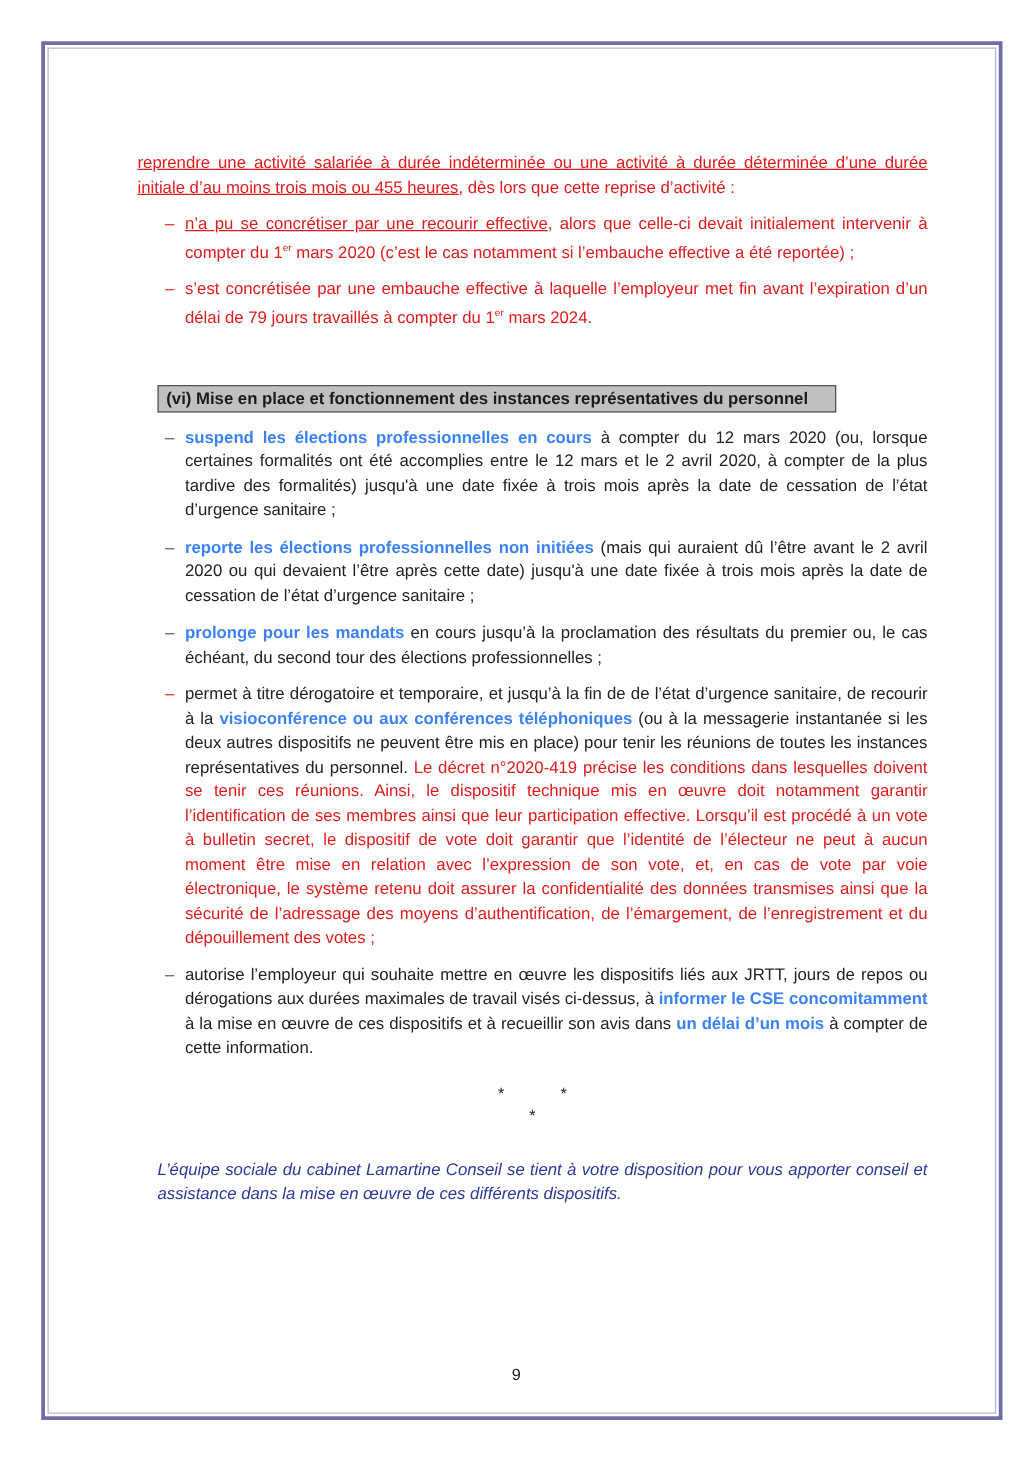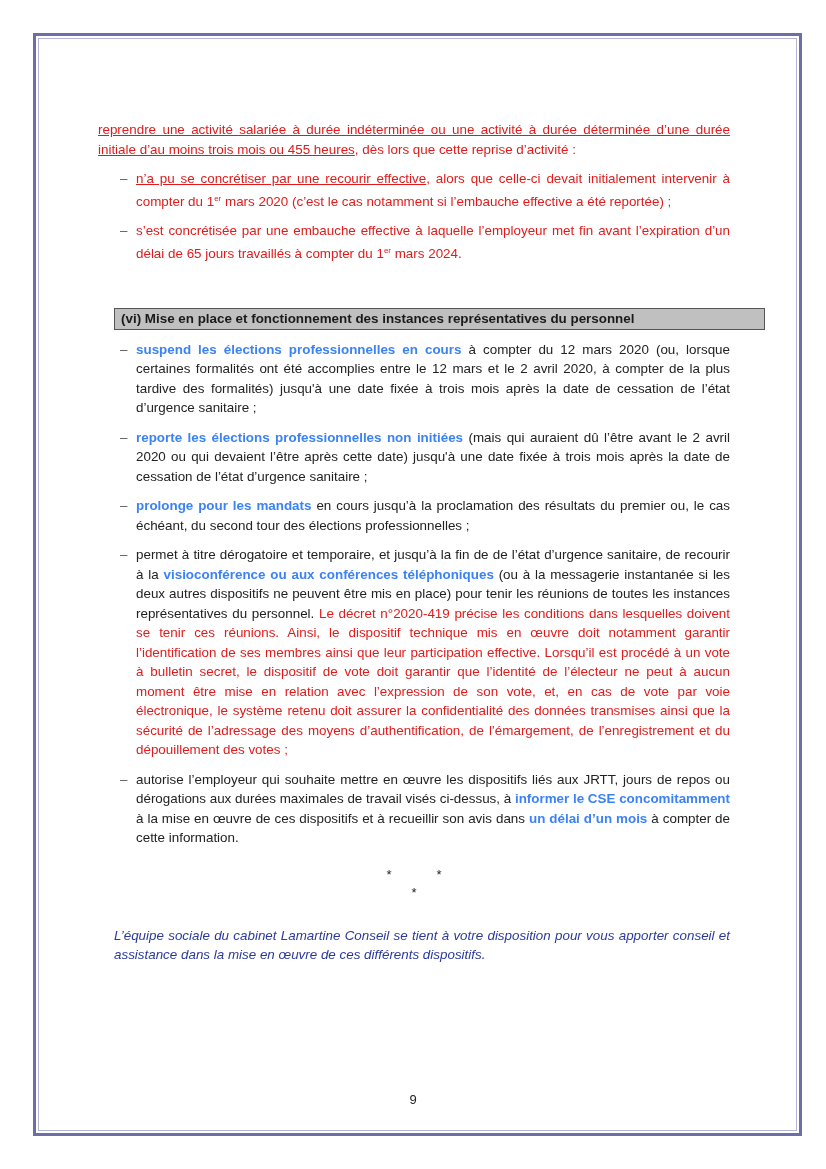--- a/index.html
+++ b/index.html
@@ -2,32 +2,32 @@
 <html><head>
 <meta charset="utf-8">
 <style>
   html, body { margin: 0; padding: 0; background: #ffffff; }
   body { width: 826px; height: 1169px; position: relative; overflow: hidden;
          font-family: "Liberation Sans", sans-serif; }
   .frame-outer { position: absolute; left: 33px; top: 33px; width: 769px; height: 1103px;
                  border: 3px solid #6e6ea6; box-sizing: border-box; }
   .frame-inner { position: absolute; left: 38px; top: 38px; width: 759px; height: 1093px;
                  border: 1px solid #b4b4d6; box-sizing: border-box; }
-  .content { position: absolute; left: 98px; top: 120px; width: 632px;
+  .content { position: absolute; left: 110px; top: 120px; width: 632px;
              font-size: 13.4px; line-height: 19.5px; color: #222; }
   .red { color: #e01b1b; }
   .u { text-decoration: underline; }
   .just { text-align: justify; }
   p { margin: 0; }
   .bullets { margin: 10px 0 0 0; padding: 0; list-style: none; }
   .bullets li { position: relative; padding-left: 38px; margin-bottom: 10px; text-align: justify; }
   .bullets li .dash { position: absolute; left: 22px; top: 0; }
   .dash.red { color: #e01b1b; }
   .dash.dark { color: #555; }
-  .section-head { margin: 44px 0 0 16px; width: 651px; height: 22px; box-sizing: border-box;
+  .section-head { margin: 44px 0 0 16px; width: 543px; height: 22px; box-sizing: border-box;
                   background: #c0c0c0; border: 1px solid #555; font-weight: bold;
                   font-size: 13.4px; line-height: 20px; padding-left: 6px; color: #1a1a1a; }
   .intro { margin-top: 20px; }
   b { color: #3b82f6; }
   .stars { text-align: center; margin-top: 18px; font-size: 13px; line-height: 18px; }
   .stars .row1 span { display: inline-block; width: 50px; }
   .closing { margin-top: 24px; color: #2b3a9a; font-style: italic; text-align: justify; margin-left: 16px; }
   .page-num { position: absolute; left: 0; width: 826px; top: 1092px; text-align: center;
               font-size: 13px; color: #222; }
 </style>
@@ -39,21 +39,21 @@
 
 <div class="content">
 
   <p class="red just"><span class="u">reprendre une activité salariée à durée indéterminée ou une activité à durée déterminée d’une durée initiale d’au moins trois mois ou 455 heures</span><span>, dès lors que cette reprise d’activité :</span></p>
 
   <ul class="bullets red">
     <li>
       <span class="dash red">–</span><span class="u">n’a pu se concrétiser par une recourir effective</span><span>, alors que celle-ci devait initialement intervenir à compter du 1</span><sup style="font-size:8px">er</sup><span> mars 2020 (c’est le cas notamment si l’embauche effective a été reportée) ;</span>
     </li>
     <li style="margin-bottom:0">
-      <span class="dash red">–</span><span>s’est concrétisée par une embauche effective à laquelle l’employeur met fin avant l’expiration d’un délai de 65 jours travaillés à compter du 1</span><sup style="font-size:8px">er</sup><span> mars 2024.</span>
+      <span class="dash red">–</span><span>s’est concrétisée par une embauche effective à laquelle l’employeur met fin avant l’expiration d’un délai de 79 jours travaillés à compter du 1</span><sup style="font-size:8px">er</sup><span> mars 2024.</span>
     </li>
   </ul>
 
 
   <div class="section-head">(vi)  Mise en place et fonctionnement des instances représentatives du personnel</div>
 
 
   <ul class="bullets">
     <li>
       <span class="dash dark">–</span><b>suspend les élections professionnelles en cours</b><span> à compter du 12 mars 2020 (ou, lorsque certaines formalités ont été accomplies entre le 12 mars et le 2 avril 2020, à compter de la plus tardive des formalités) jusqu'à une date fixée à trois mois après la date de cessation de l’état d’urgence sanitaire ;</span>

